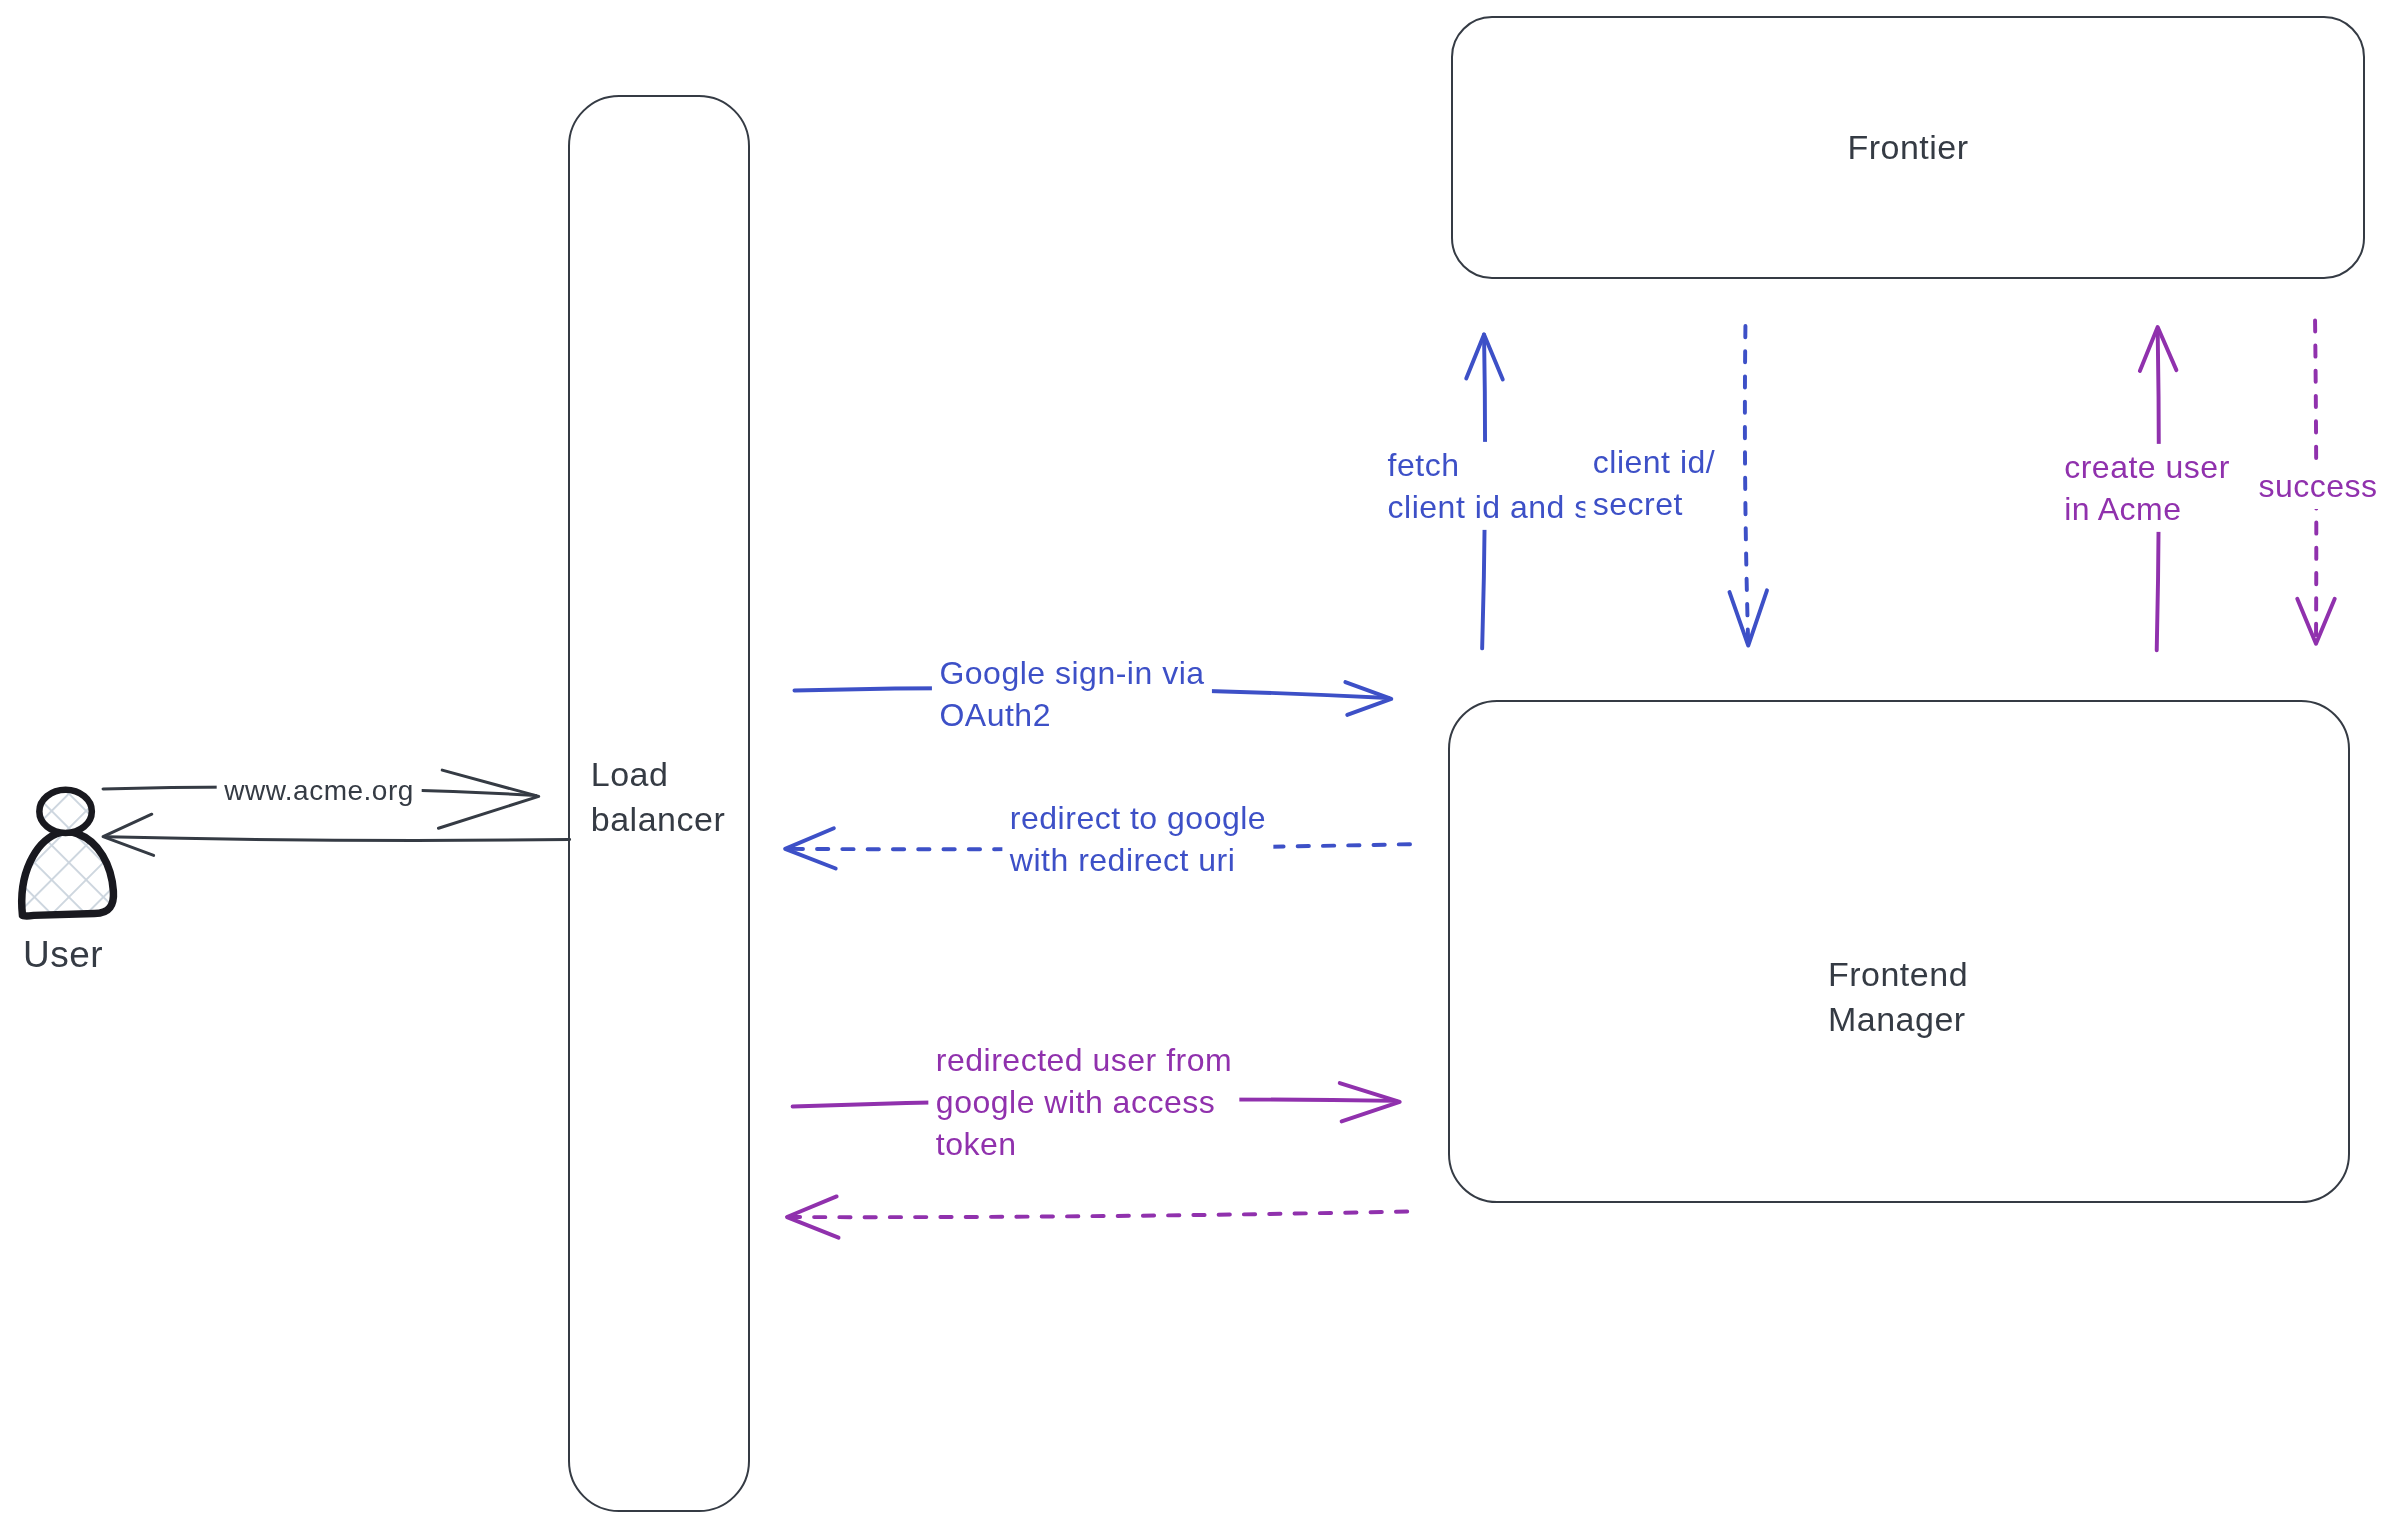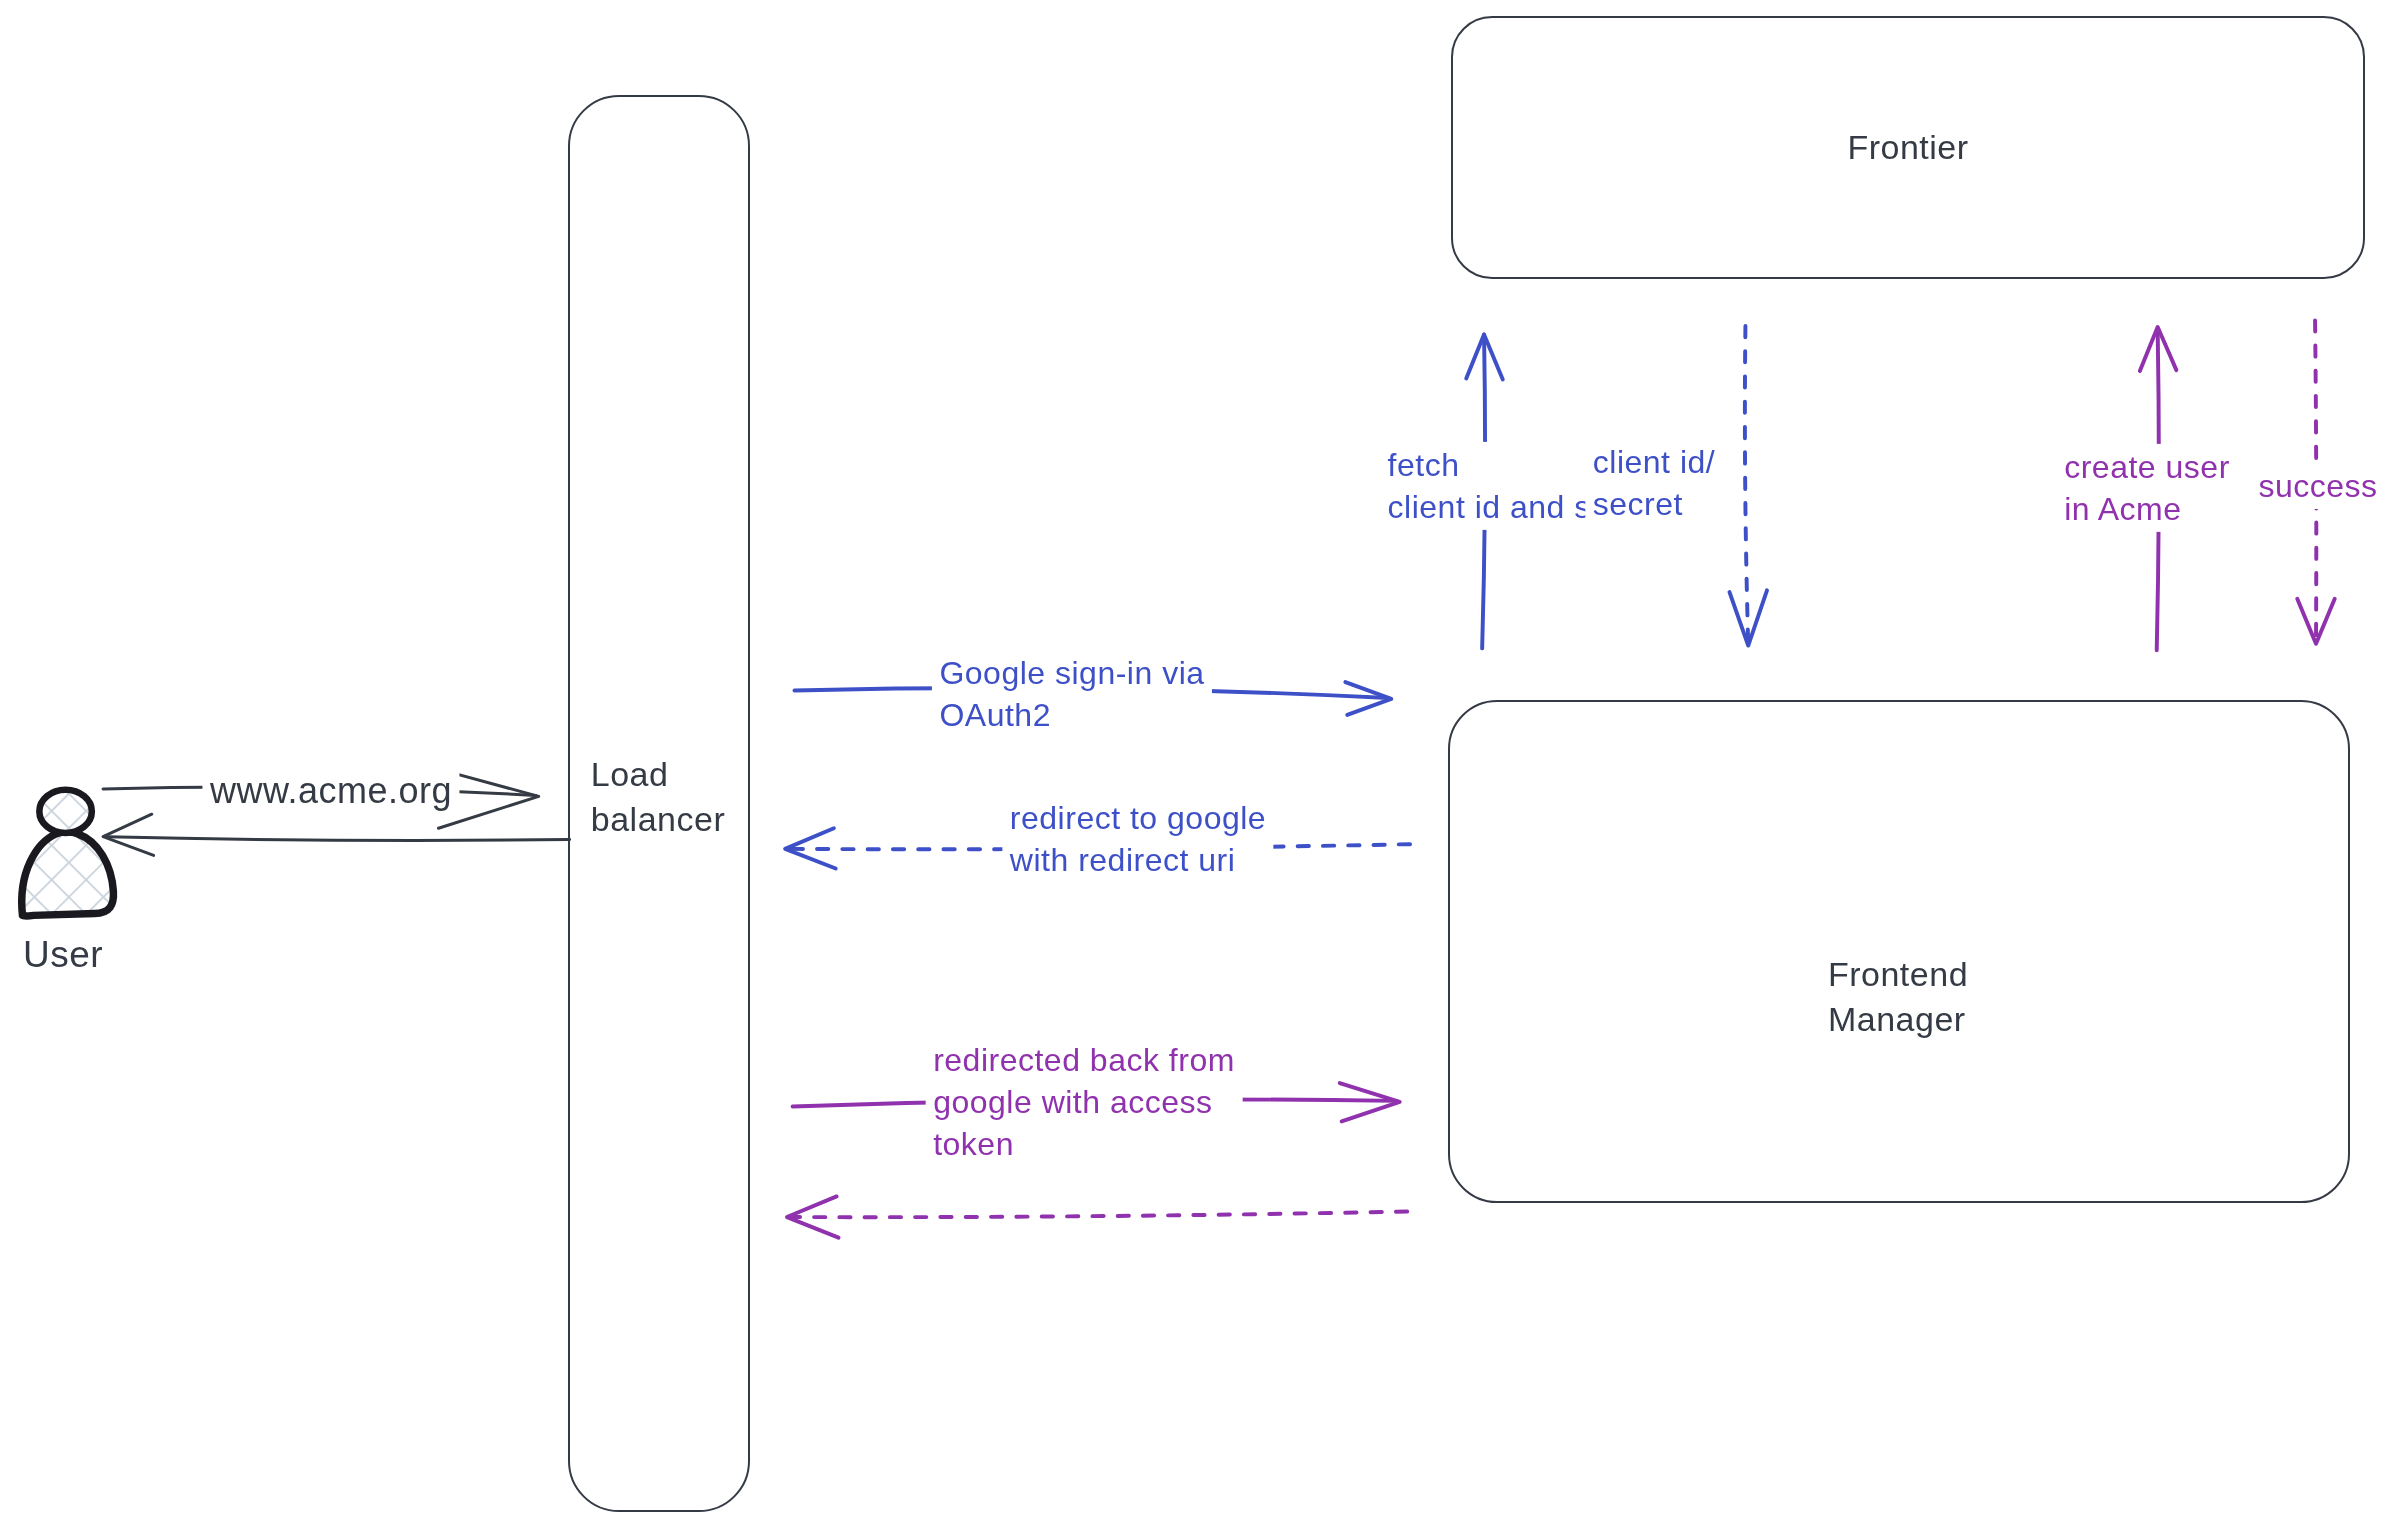--- a/index.html
+++ b/index.html
@@ -24,21 +24,21 @@
     position:absolute; transform:translate(-50%,-50%); z-index:3;
     text-align:left; white-space:pre-line; background:var(--bg);
     padding:1.9px 7.5px; line-height:1.32; letter-spacing:0.5px;
   }
   .lbl.nolabelbg{ background:transparent; }
   .ink{ color:var(--ink); }
   .blue{ color:var(--blue); }
   .purple{ color:var(--purple); }
   .node-lbl{ font-size:34px; }
   .arrow-lbl{ font-size:32px; }
-  .small-lbl{ font-size:36px;margin-left:12px; }
+  .small-lbl{ font-size:28px; }
   .actor-lbl{ font-size:37px; background:transparent; }
 
   .s-ink, .s-blue, .s-purple{ fill:none; stroke-linecap:round; stroke-linejoin:round; }
   .s-ink{ stroke:var(--ink); stroke-width:3.2; }
   .s-blue{ stroke:var(--blue); stroke-width:4.2; }
   .s-purple{ stroke:var(--purple); stroke-width:4.2; }
   .dashed{ stroke-dasharray:12 15; }
   .figure{ stroke:#19191f; }
 </style>
 </head>
@@ -127,21 +127,21 @@
 Manager</div>
 
   <div class="lbl small-lbl ink" style="left:319px; top:791px;">www.acme.org</div>
 
   <div class="lbl arrow-lbl blue" style="left:1072px; top:694px;">Google sign-in via
 OAuth2</div>
 
   <div class="lbl arrow-lbl blue" style="left:1090px; top:839px;margin-left:48px;">redirect to google
 with redirect uri</div>
 
-  <div class="lbl arrow-lbl purple" style="left:1084px; top:1102px;">redirected back from
+  <div class="lbl arrow-lbl purple" style="left:1084px; top:1102px;">redirected user from
 google with access
 token</div>
 
 
   <div class="lbl arrow-lbl blue" style="left:1478px; top:486px;margin-left:48px;">fetch
 client id and secret</div>
 
   <div class="lbl arrow-lbl blue" style="left:1654px; top:483px;">client id/
 secret</div>
 

